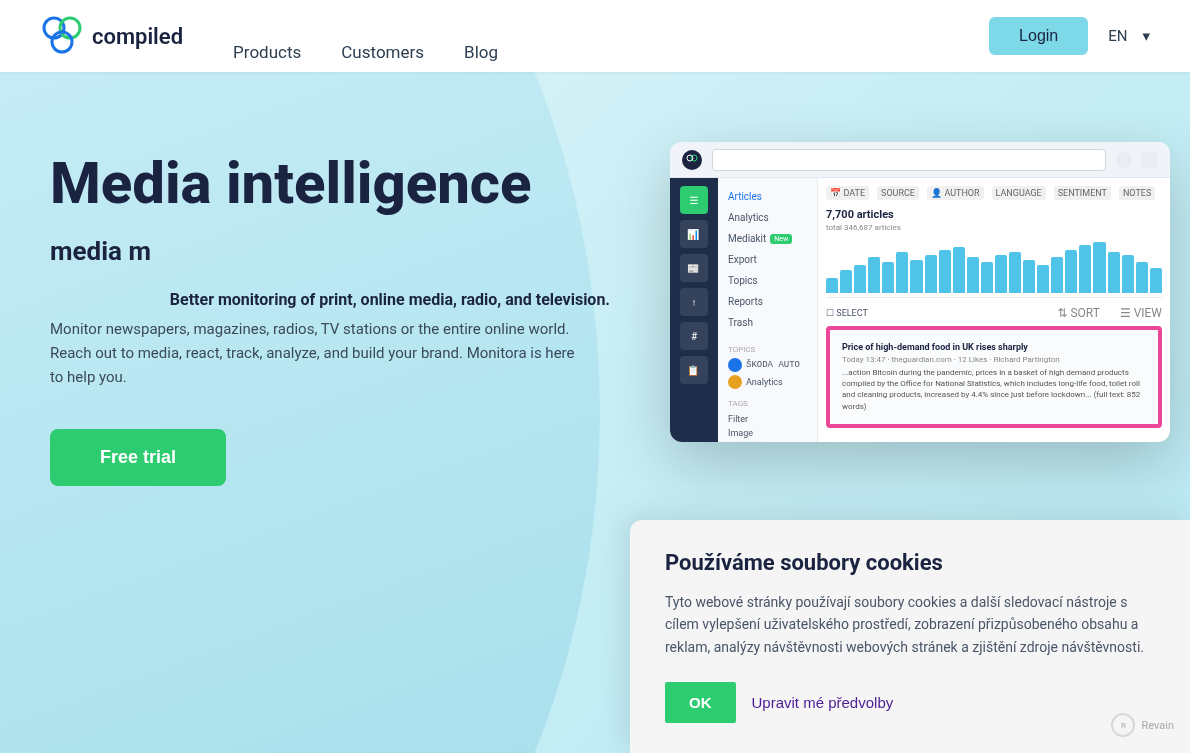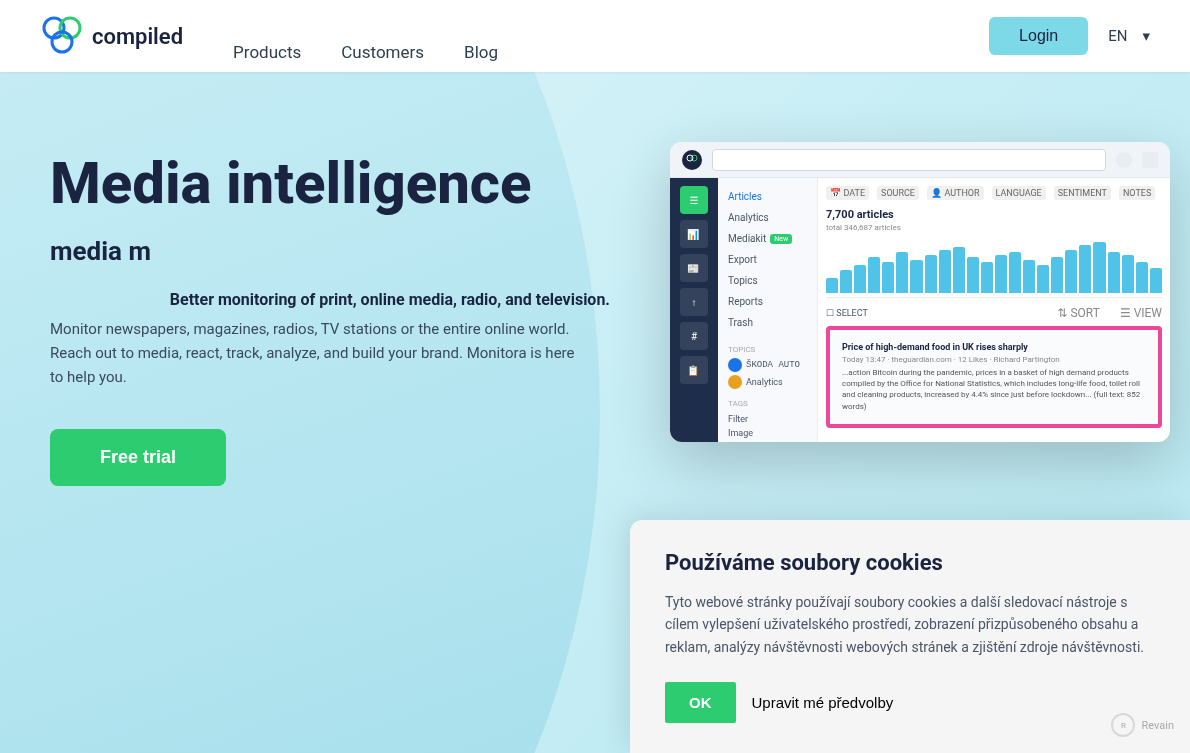--- a/index.html
+++ b/index.html
@@ -266,21 +266,21 @@
       border: none;
       padding: 12px 24px;
       border-radius: 2px;
       font-size: 15px;
       font-weight: 600;
       cursor: pointer;
     }
     .preferences-btn {
       background: none;
       border: none;
-      color: #000000;
+      color: #4c1d95;
       font-size: 15px;
       cursor: pointer;
       font-weight: 400;
     }
 
     
     .revain-badge {
       position: absolute;
       bottom: 16px;
       right: 16px;

